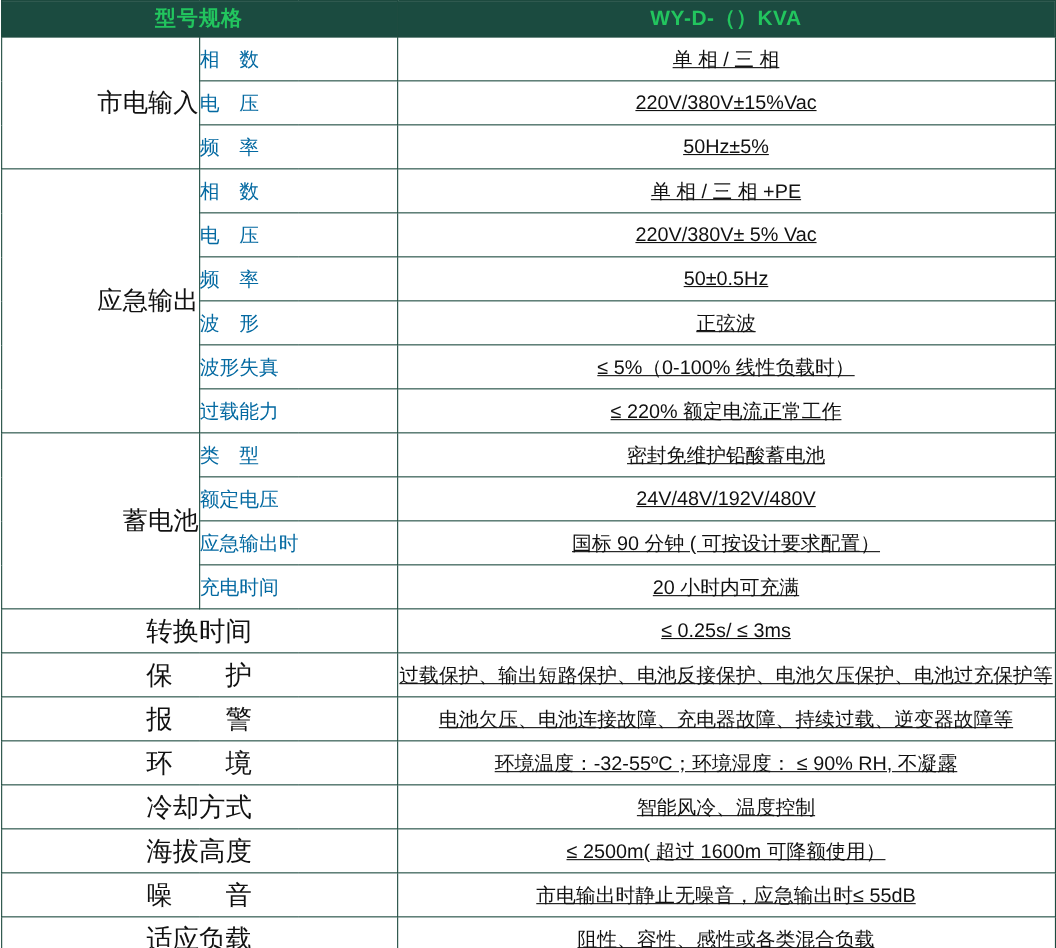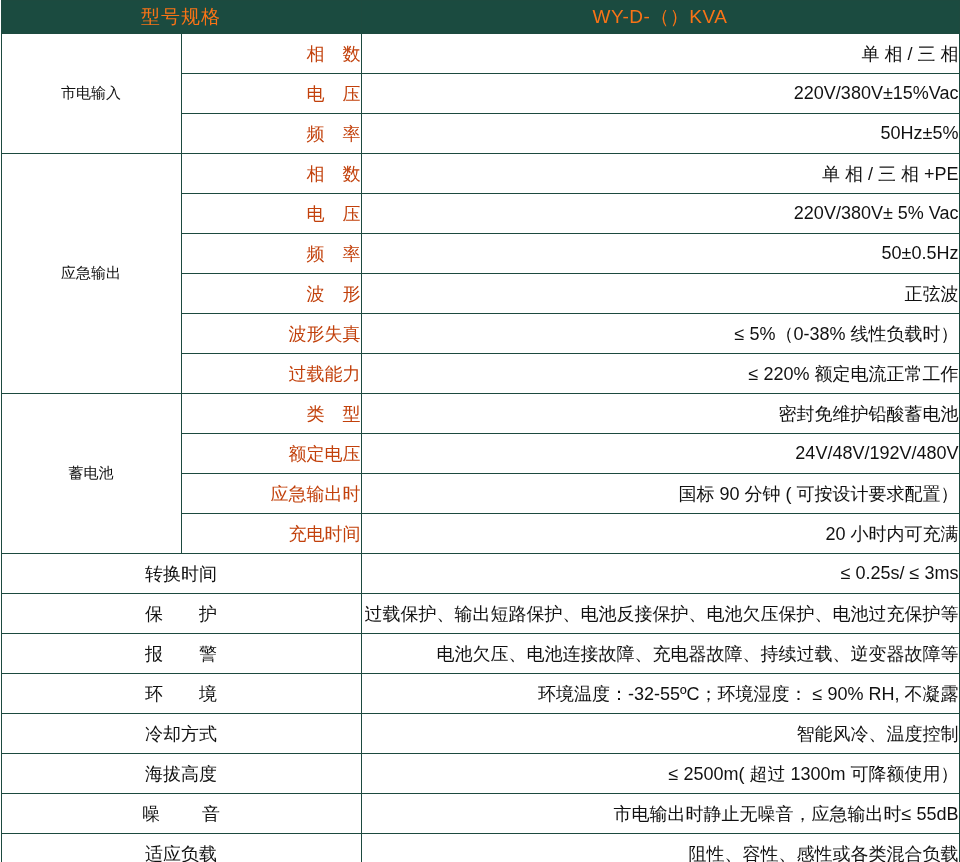--- a/index.html
+++ b/index.html
@@ -20,55 +20,56 @@
     border-collapse: collapse;
     table-layout: fixed;
   }
   #spec-table td {
     border: 1px solid #1d4a3f;
     padding: 0;
     vertical-align: middle;
   }
   .hdr-cell {
     background: #1b4b40;
-    color: #f97316;
-    font-weight: normal;
+    color: #22c55e;
+    font-weight: bold;
     text-align: center;
     font-size: 19px;
     letter-spacing: 1px;
     height: 32px;
     border: 1px solid #1d4a3f;
   }
   .hdr-cell.model {
     letter-spacing: 0.5px;
   }
   .grp-cell {
-    text-align: center;
-    font-size: 15px;
+    text-align: right;
+    font-size: 23px;
     font-weight: normal;
     color: #111;
   }
   .lbl-cell {
-    text-align: right;
+    text-align: left;
     font-size: 18px;
-    color: #c2410c;
+    color: #0369a1;
     padding: 0 6px;
   }
   .val-cell {
-    text-align: right;
+    text-align: center;
     font-size: 18px;
     color: #111;
     padding: 0 0 0 12px;
+    text-decoration: underline;
   }
   .row-h {
     height: 40px;
   }
   .wide-label {
     text-align: center;
-    font-size: 18px;
+    font-size: 24px;
   }
   .wide-label.spread {
     letter-spacing: 12px;
     text-indent: 12px;
   }
 </style>
 </head>
 <body>
 
 <table id="spec-table">
@@ -111,21 +112,21 @@
     <tr class="row-h">
       <td class="lbl-cell" colspan="2">频　率</td>
       <td class="val-cell">50±0.5Hz</td>
     </tr>
     <tr class="row-h">
       <td class="lbl-cell" colspan="2">波　形</td>
       <td class="val-cell">正弦波</td>
     </tr>
     <tr class="row-h">
       <td class="lbl-cell" colspan="2">波形失真</td>
-      <td class="val-cell">≤ 5%（0-38% 线性负载时）</td>
+      <td class="val-cell">≤ 5%（0-100% 线性负载时）</td>
     </tr>
     <tr class="row-h">
       <td class="lbl-cell" colspan="2">过载能力</td>
       <td class="val-cell">≤ 220% 额定电流正常工作</td>
     </tr>
 
     <tr class="row-h">
       <td class="grp-cell" rowspan="4">蓄电池</td>
       <td class="lbl-cell" colspan="2">类　型</td>
       <td class="val-cell">密封免维护铅酸蓄电池</td>
@@ -158,21 +159,21 @@
     <tr class="row-h">
       <td class="wide-label" colspan="3">环　　境</td>
       <td class="val-cell">环境温度：-32-55ºC；环境湿度： ≤ 90% RH, 不凝露</td>
     </tr>
     <tr class="row-h">
       <td class="wide-label" colspan="3">冷却方式</td>
       <td class="val-cell">智能风冷、温度控制</td>
     </tr>
     <tr class="row-h">
       <td class="wide-label" colspan="3">海拔高度</td>
-      <td class="val-cell">≤ 2500m( 超过 1300m 可降额使用）</td>
+      <td class="val-cell">≤ 2500m( 超过 1600m 可降额使用）</td>
     </tr>
     <tr class="row-h">
       <td class="wide-label spread" colspan="3">噪　音</td>
       <td class="val-cell">市电输出时静止无噪音，应急输出时≤ 55dB</td>
     </tr>
     <tr class="row-h">
       <td class="wide-label" colspan="3">适应负载</td>
       <td class="val-cell">阻性、容性、感性或各类混合负载</td>
     </tr>
   </tbody>

